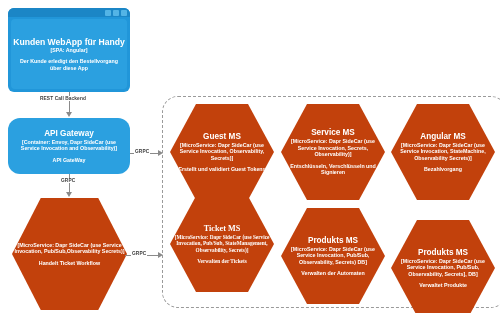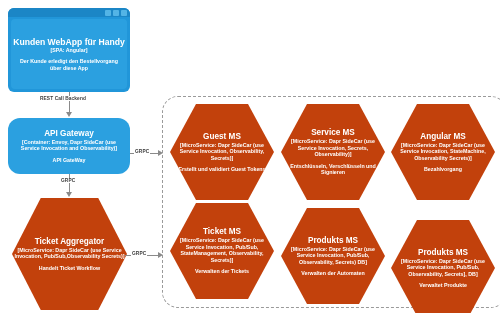--- a/index.html
+++ b/index.html
@@ -62,21 +62,21 @@
   }
   .hex-inner {
     width: 100%; display: flex; flex-direction: column;
     align-items: center; justify-content: center;
   }
 
   .hex-aggregator { left: 12px;  top: 198px; width: 115px; height: 112px; }
   .hex-guest      { left: 170px; top: 104px; width: 104px; height: 96px; }
   .hex-krypto     { left: 281px; top: 104px; width: 104px; height: 96px; }
   .hex-payment    { left: 391px; top: 104px; width: 104px; height: 96px; }
-  .hex-ticket     { left: 170px; top: 203px; width: 104px; height: 96px; }
+  .hex-ticket     { left: 170px; top: 196px; width: 104px; height: 96px; font-family: Liberation Serif, serif; }
   .hex-automaton  { left: 281px; top: 208px; width: 104px; height: 96px; }
   .hex-produkts   { left: 391px; top: 220px; width: 104px; height: 96px; }
 
   
   .group-boundary {
     position: absolute; left: 162px; top: 96px; width: 345px; height: 212px;
     border: 1px dashed #9a9a9a; border-radius: 16px;
   }
 
   
@@ -131,21 +131,20 @@
   <div class="hline" style="left:130px; top:153px; width:30px;"></div>
   <div class="arrow-right" style="left:158px; top:149.5px;"></div>
   <div class="edge-label" style="left:134px; top:149px;">GRPC</div>
 
   <div class="vline" style="left:69px; top:174px; height:19px;"></div>
   <div class="arrow-down" style="left:65.5px; top:192px;"></div>
   <div class="edge-label" style="left:60px; top:178px;">GRPC</div>
 
   <div class="hex hex-aggregator">
     <div class="hex-inner">
-      <div class="node-title">Ticket Aggregator</div>
       <div class="node-tech">[MicroService: Dapr SideCar (use Service Invocation, Pub/Sub,Observability Secrets)]</div>
       <div class="node-desc">Handelt Ticket Workflow</div>
     </div>
   </div>
 
   <div class="hline" style="left:125px; top:255px; width:35px;"></div>
   <div class="arrow-right" style="left:158px; top:251.5px;"></div>
   <div class="edge-label" style="left:131px; top:251px;">GRPC</div>
 
   <div class="hex hex-guest">

